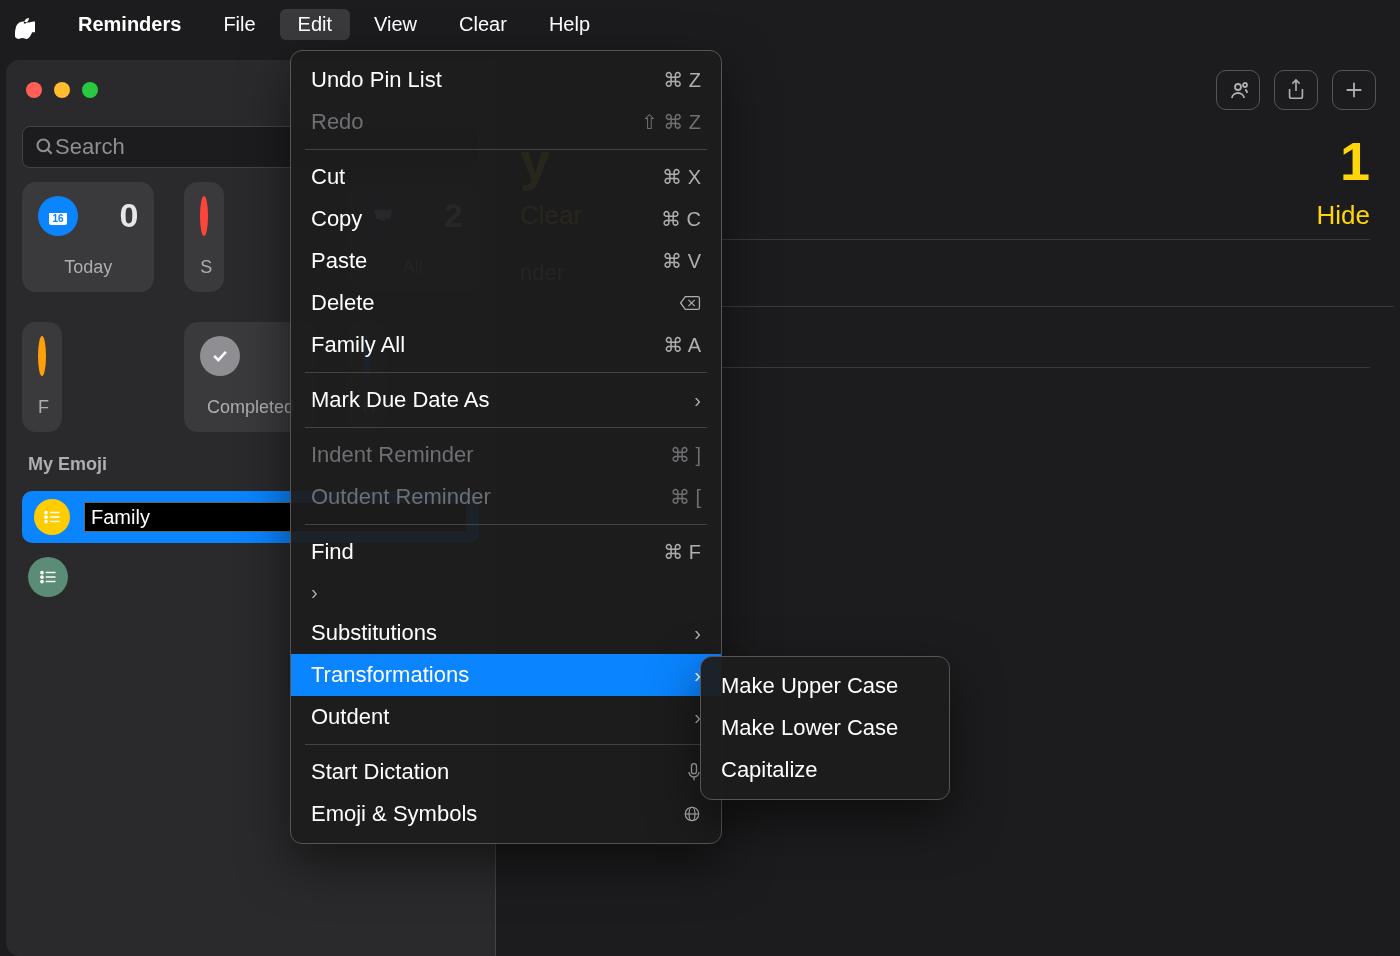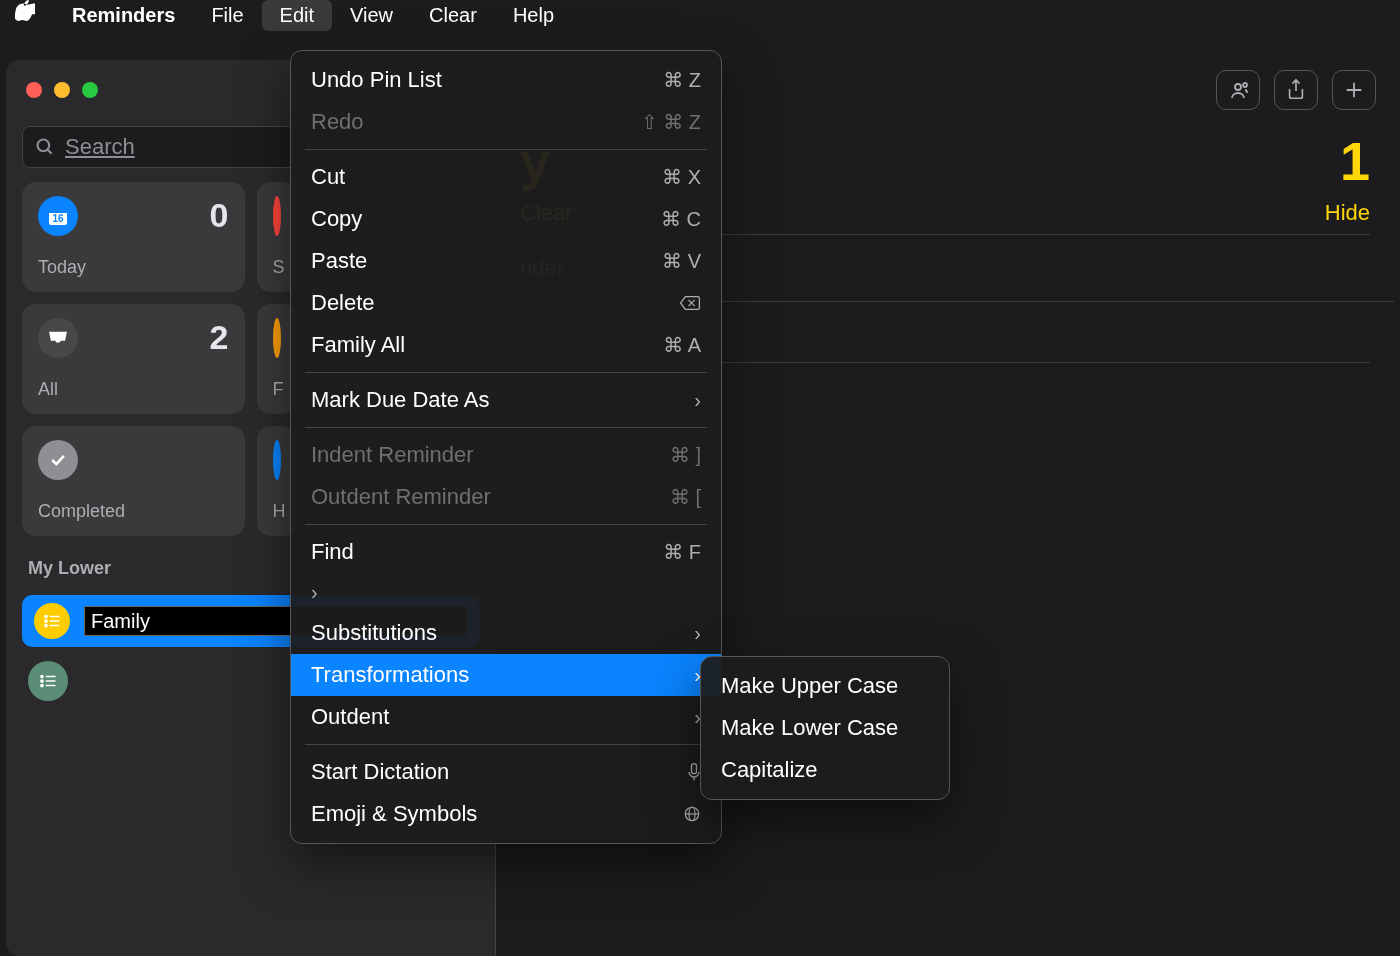--- a/index.html
+++ b/index.html
@@ -11,23 +11,23 @@
     color: #fff;
     overflow: hidden;
     position: relative;
   }
 
   
   .menubar {
     height: 40px;
     background: #1c1c1e;
     display: flex;
-    align-items: flex-start;
+    align-items: flex-end;
     padding: 0 14px;
-    gap: 0;
+    gap: 6px;
   }
   .apple-logo {
     width: 22px; height: 22px;
     margin-right: 18px;
     display: flex; align-items: center; justify-content: center;
   }
   .menubar-item {
     padding: 4px 18px;
     font-size: 20px;
     cursor: default;
@@ -73,30 +73,29 @@
   .tl-green { background: #28c840; }
 
   .search-box {
     background: #1c1c1e;
     border: 1px solid #444;
     border-radius: 8px;
     height: 42px;
     display: flex;
     align-items: center;
     padding: 0 12px;
-    gap: 10px;
     color: #8e8e93;
     font-size: 22px;
-    text-decoration: underline;
   }
 
   .smart-grid {
     display: grid;
-    grid-template-columns: 1fr 1fr;
-    gap: 12px;
+    grid-template-columns: 1fr 1fr 1fr;
+    gap: 30px;
+    text-align: center;
   }
   .smart-card {
     background: #3a3a3c;
     border-radius: 14px;
     padding: 14px 16px;
     height: 110px;
     display: flex;
     flex-direction: column;
     justify-content: space-between;
   }
@@ -180,21 +179,21 @@
     font-size: 54px;
     font-weight: 700;
   }
   .main-count { font-size: 54px; font-weight: 700; }
 
   .sub-row {
     display: flex;
     justify-content: space-between;
     padding: 8px 24px;
     color: #ffd60a;
-    font-size: 22px;
+    font-size: 26px;
   }
 
   .reminder-row {
     padding: 20px 24px;
     border-bottom: 1px solid #3a3a3c;
     display: flex;
     align-items: center;
     gap: 14px;
     color: #aeaeb2;
     font-size: 22px;
@@ -339,21 +338,21 @@
       </div>
 
       <div class="smart-card" style="width:40px;overflow:hidden">
         <div class="smart-top">
           <div class="smart-icon" style="background:#0a84ff"></div>
         </div>
         <div class="smart-label">H</div>
       </div>
     </div>
 
-    <div class="section-header">My Lower</div>
+    <div class="section-header">My Emoji</div>
 
     <div class="list-row">
       <div class="list-icon">
         <svg width="18" height="14" viewBox="0 0 24 18" fill="none" stroke="#fff" stroke-width="2">
             <circle cx="4" cy="3" r="1.5" fill="#fff"></circle>
             <line x1="9" y1="3" x2="22" y2="3"></line>
             <circle cx="4" cy="9" r="1.5" fill="#fff"></circle>
             <line x1="9" y1="9" x2="22" y2="9"></line>
             <circle cx="4" cy="15" r="1.5" fill="#fff"></circle>
             <line x1="9" y1="15" x2="22" y2="15"></line>

